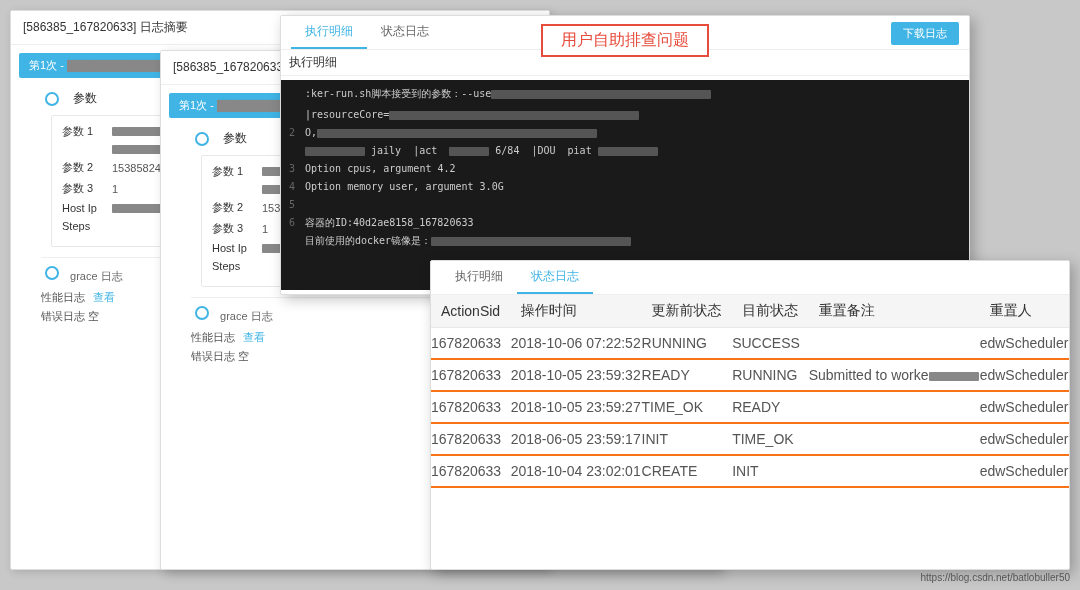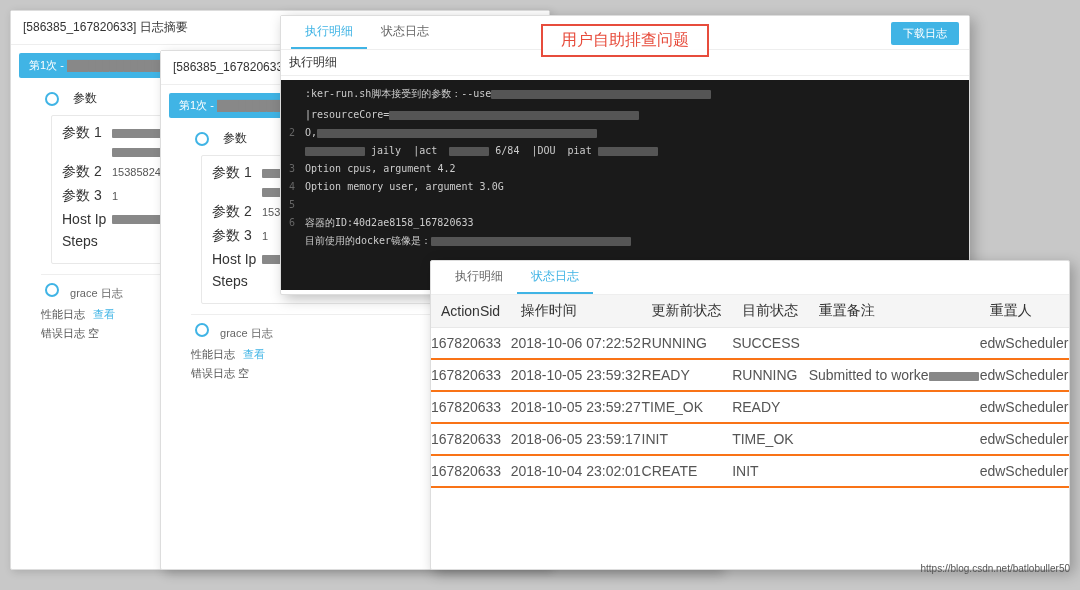--- a/index.html
+++ b/index.html
@@ -91,21 +91,21 @@
       display: flex;
       align-items: center;
       margin-bottom: 6px;
       font-size: 11px;
       color: #555;
     }
 
     .param-label {
       min-width: 50px;
       color: #333;
-      font-size: 14px;
+      font-size: 11px;
     }
 
     .grace-section {
       margin: 10px 12px 0 30px;
       border-top: 1px solid #eee;
       padding-top: 8px;
     }
 
     .grace-label {
       font-size: 11px;
@@ -320,21 +320,21 @@
 
     .status-running { color: #e67e22; }
     .status-success { color: #5cb85c; }
     .status-ready { color: #e67e22; }
     .status-time-ok { color: #5cb85c; }
     .status-init { color: #999; }
     .status-create { color: #999; }
 
     .watermark {
       position: absolute;
-      bottom: 16px;
+      bottom: 7px;
       right: 10px;
       font-size: 10px;
       color: #555;
       z-index: 10;
     }
 
     .blurred-block {
       display: inline-block;
       background: #888;
       height: 9px;

